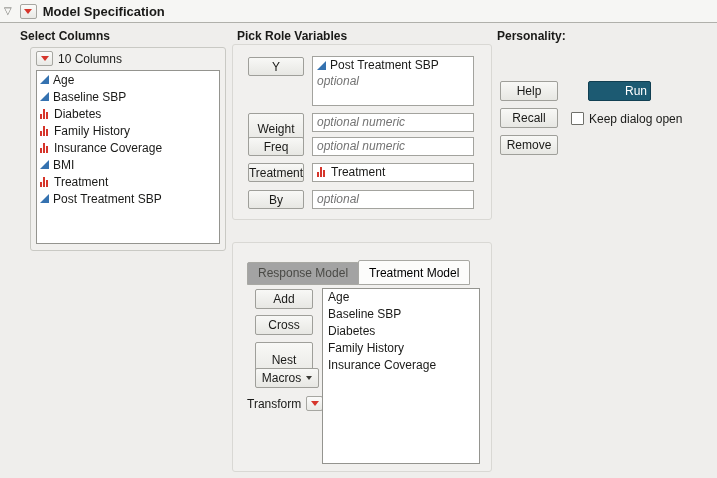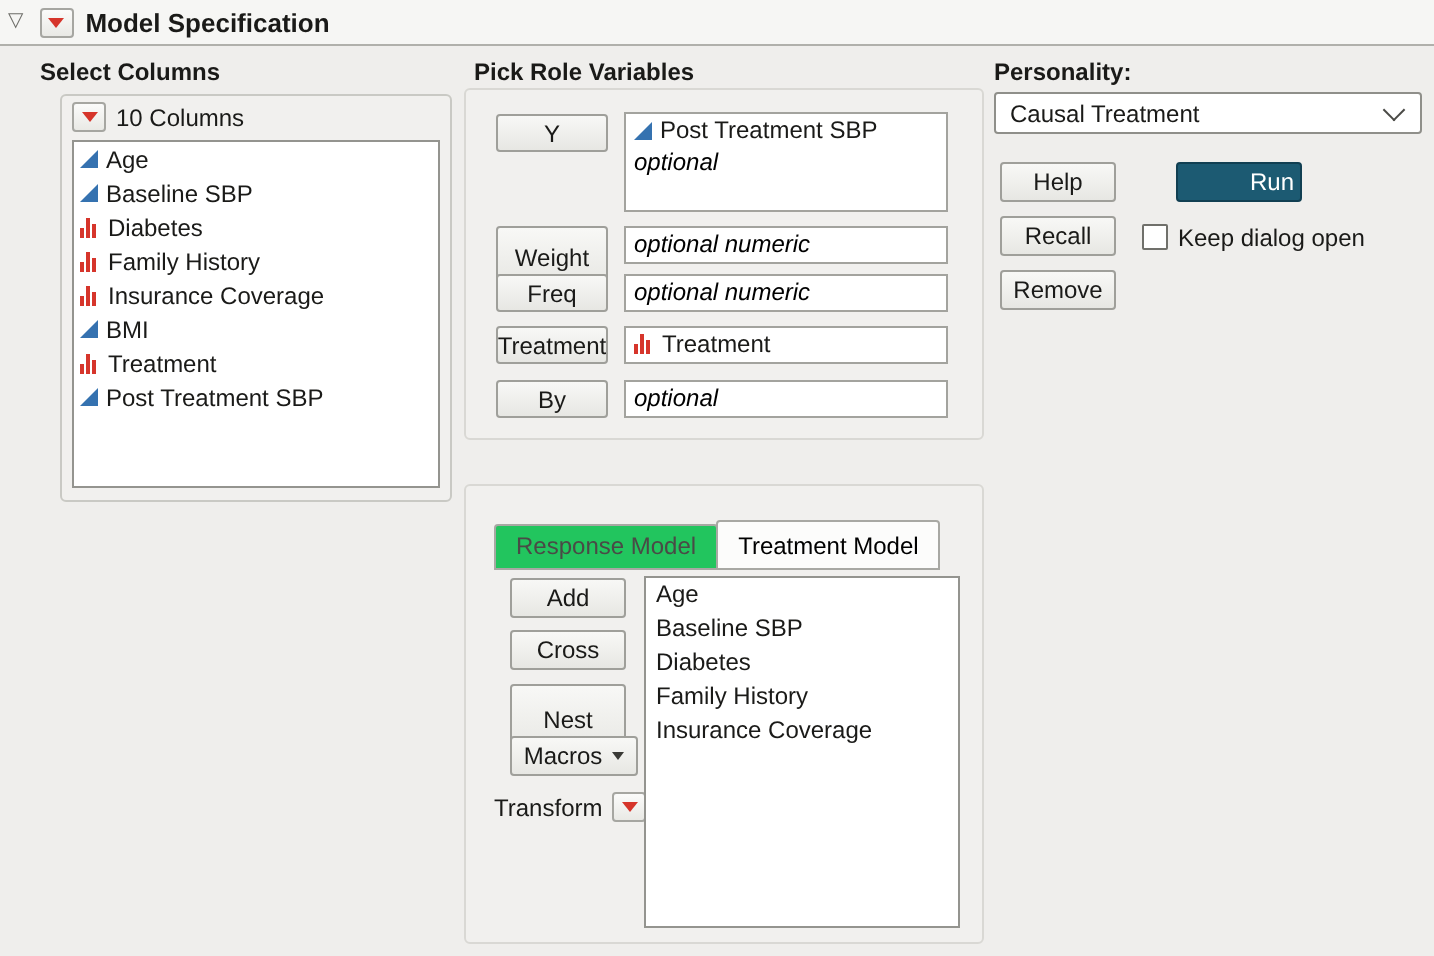--- a/index.html
+++ b/index.html
@@ -34,25 +34,25 @@
 
   
   .btn{position:absolute;display:flex;align-items:center;justify-content:center;
        background:linear-gradient(#f8f8f6,#e7e7e3);border:1px solid #9f9f9a;border-radius:2px;
        font-family:inherit;font-size:12px;color:#1a1a18;cursor:pointer;box-sizing:border-box;}
   .run{background:#1c5a72;border:1px solid #113f52;color:#fff;padding-left:39px;}
 
   
   .dropbox{position:absolute;left:312px;width:162px;background:#fff;border:1px solid #a3a39e;box-sizing:border-box;}
   .dropbox .line{display:flex;align-items:center;gap:4px;padding:1px 4px;}
-  .ph{color:#000000;font-style:italic;}
+  .ph{color:#737373;font-style:italic;}
 
   
   .tabs{position:absolute;left:247px;top:260px;display:flex;align-items:flex-end;}
-  .tab{padding:3px 10px 4px 10px;border:1px solid #a8a8a3;background:#22c55e;color:#4a4a46;cursor:pointer;margin-right:-1px;border-radius:2px 2px 0 0;}
+  .tab{padding:3px 10px 4px 10px;border:1px solid #a8a8a3;background:#a3a3a3;color:#4a4a46;cursor:pointer;margin-right:-1px;border-radius:2px 2px 0 0;}
   .tab.active{background:#fcfcfb;color:#000;padding-top:5px;}
 
   .fx-list{position:absolute;left:322px;top:288px;width:158px;height:176px;background:#fff;border:1px solid #94948f;box-sizing:border-box;overflow:hidden;}
   .fx-item{padding:1px 5px;line-height:15px;cursor:default;}
 
   .transform-row{position:absolute;left:247px;top:396px;display:flex;align-items:center;gap:5px;}
   .transform-row .hotspot{margin-left:0;}
 
   
   .combo{position:absolute;left:497px;top:46px;width:214px;height:21px;background:#fff;border:1px solid #8f8f8a;border-radius:2px;
@@ -209,24 +209,20 @@
 
   <div class="fx-list">
     <div class="fx-item">Age</div>
     <div class="fx-item">Baseline SBP</div>
     <div class="fx-item">Diabetes</div>
     <div class="fx-item">Family History</div>
     <div class="fx-item">Insurance Coverage</div>
   </div>
 
   <div class="sec-label" style="left:497px;top:29px;">Personality:</div>
-  <div class="combo">
-    <span class="val">Causal Treatment</span>
-    <span class="chev"></span>
-  </div>
 
   <button class="btn" style="left:500px;top:81px;width:58px;height:20px;">Help</button>
   <button class="btn run" style="left:588px;top:81px;width:63px;height:20px;">Run</button>
   <button class="btn" style="left:500px;top:108px;width:58px;height:20px;">Recall</button>
   <span class="checkbox"></span>
   <span class="chk-label">Keep dialog open</span>
   <button class="btn" style="left:500px;top:135px;width:58px;height:20px;">Remove</button>
 
 </div>
 

